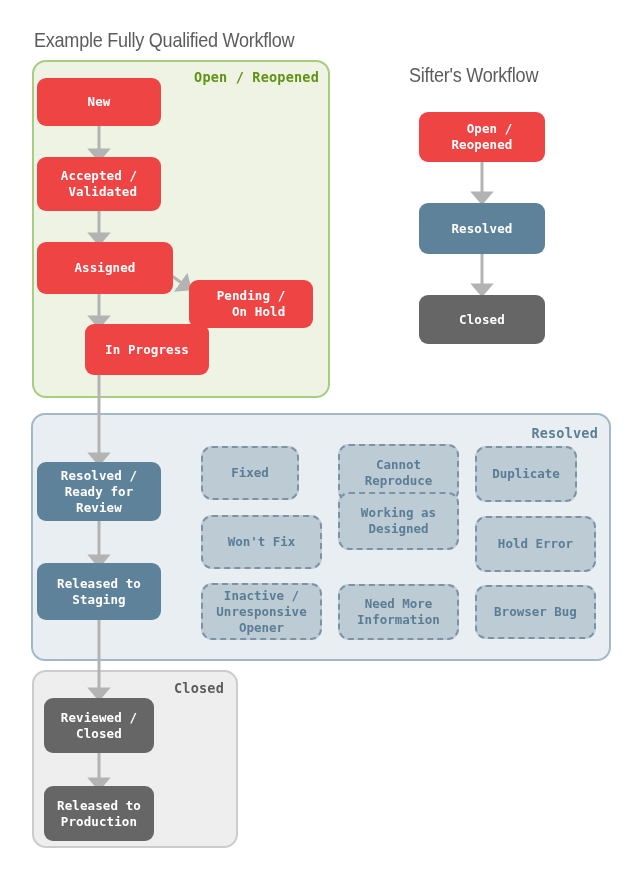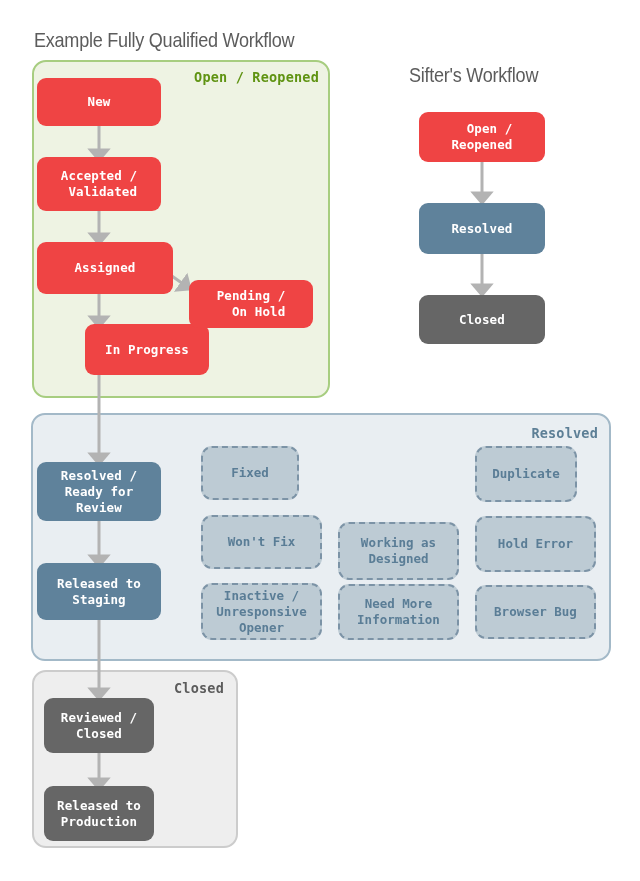--- a/index.html
+++ b/index.html
@@ -193,28 +193,31 @@
     <span>Resolved /<br>Ready for<br>Review</span>
   </div>
 
   <div class="state blue" style="left:37px; top:563px; width:124px; height:57px;">
     <span>Released to<br>Staging</span>
   </div>
 
   <div class="chip" style="left:201px; top:446px; width:98px; height:54px;">
     <span>Fixed</span>
   </div>
+  <div class="chip" style="left:338px; top:444px; width:121px; height:58px;">
+    <span>Cannot<br>Reproduce</span>
+  </div>
   <div class="chip" style="left:475px; top:446px; width:102px; height:56px;">
     <span>Duplicate</span>
   </div>
 
   <div class="chip" style="left:201px; top:515px; width:121px; height:54px;">
     <span>Won't Fix</span>
   </div>
-  <div class="chip" style="left:338px; top:522px; width:121px; height:58px;">
+  <div class="chip" style="left:338px; top:492px; width:121px; height:58px;">
     <span>Working as<br>Designed</span>
   </div>
   <div class="chip" style="left:475px; top:516px; width:121px; height:56px;">
     <span>Hold Error</span>
   </div>
 
   <div class="chip" style="left:201px; top:583px; width:121px; height:57px;">
     <span>Inactive /<br>Unresponsive<br>Opener</span>
   </div>
   <div class="chip" style="left:338px; top:584px; width:121px; height:56px;">

